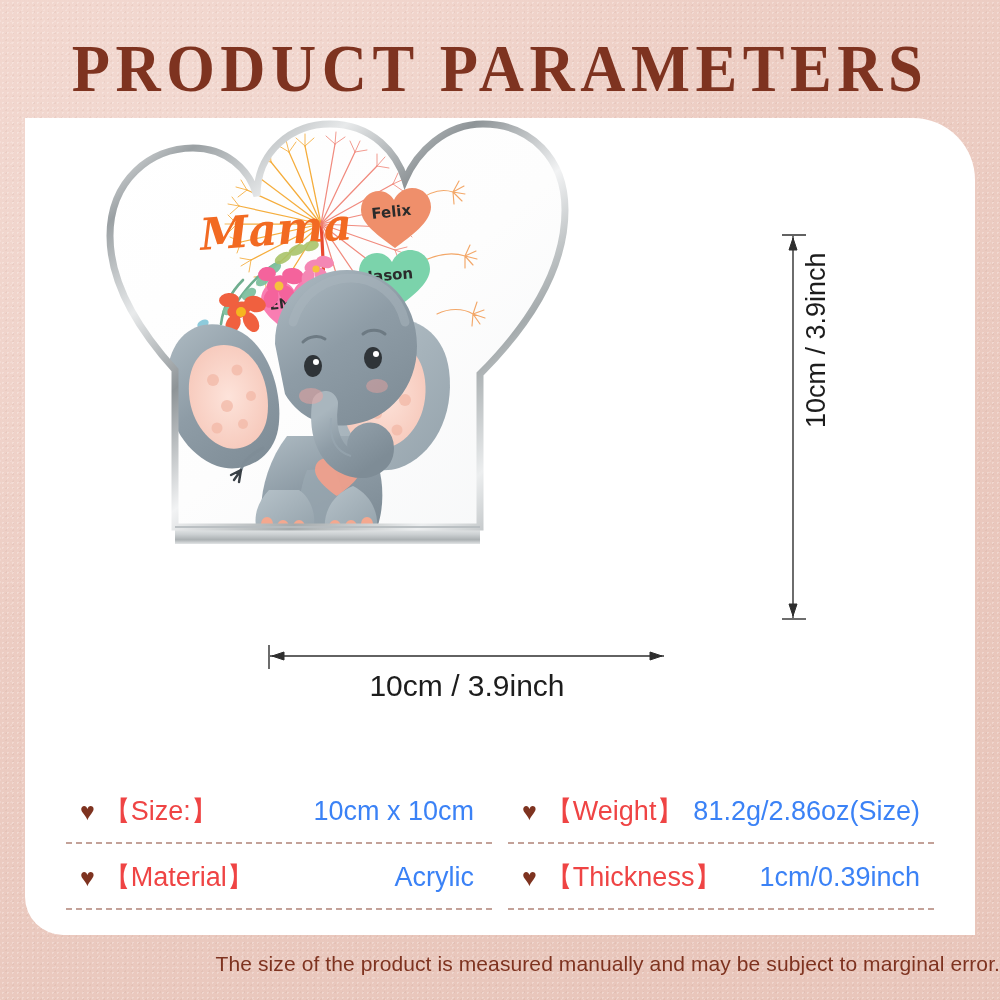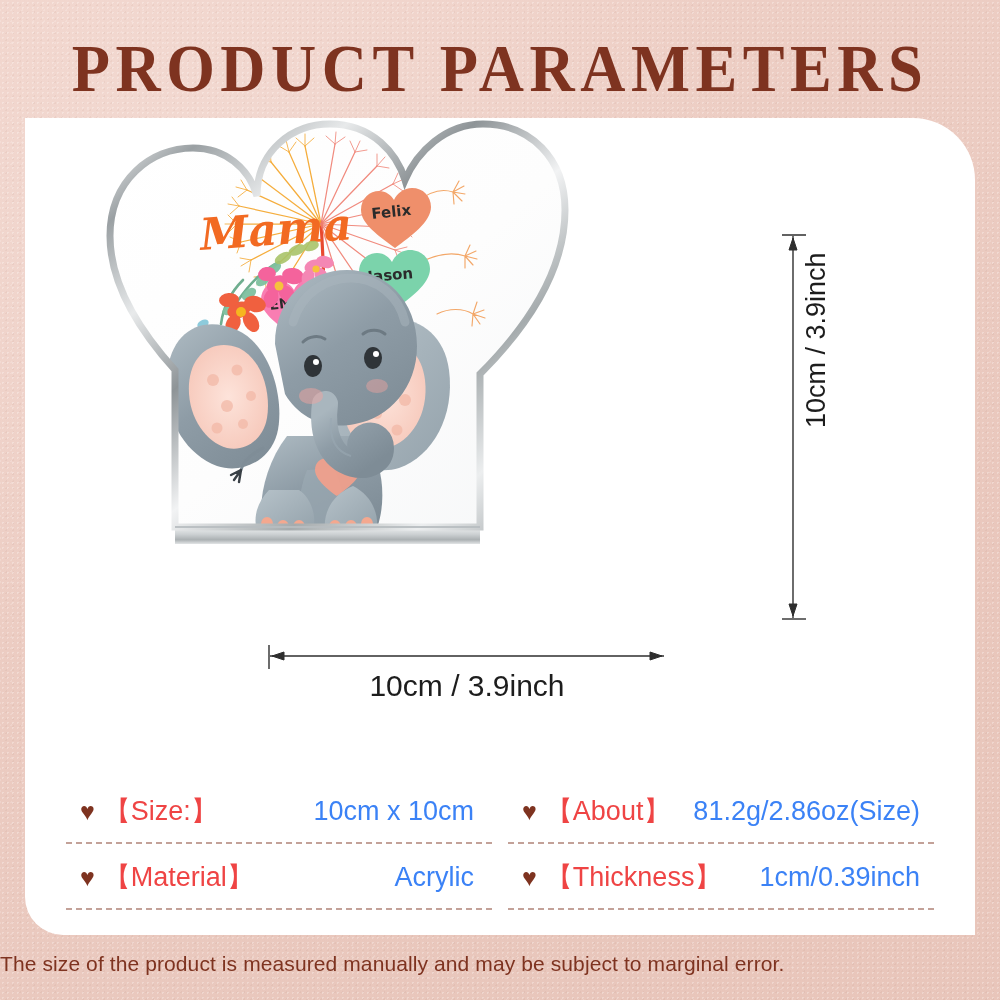--- a/index.html
+++ b/index.html
@@ -107,21 +107,21 @@
     white-space: nowrap;
     margin-left: auto;
     padding-right: 4px;
   }
   #specs .spec-cell.right .spec-value { padding-right: 0; }
 
   
   #footer-note {
     position: absolute;
     left: 0; top: 952px; width: 1000px;
-    text-align: left;
+    text-align: right;
     font-size: 21px;
     color: #7e3320;
     letter-spacing: .1px;
   }
 </style>
 </head>
 <body>
 
 <div id="page">
   <div id="grain"></div>
@@ -489,21 +489,21 @@
     <div id="specs">
 
       <div class="spec-cell left">
         <span class="spec-heart">♥</span>
         <span class="spec-label">【Size:】</span>
         <span class="spec-value">10cm x 10cm</span>
       </div>
 
       <div class="spec-cell right">
         <span class="spec-heart">♥</span>
-        <span class="spec-label">【About】</span>
+        <span class="spec-label">【Weight】</span>
         <span class="spec-value">81.2g/2.86oz(Size)</span>
       </div>
 
       <div class="spec-cell left">
         <span class="spec-heart">♥</span>
         <span class="spec-label">【Material】</span>
         <span class="spec-value">Acrylic</span>
       </div>
 
       <div class="spec-cell right">

